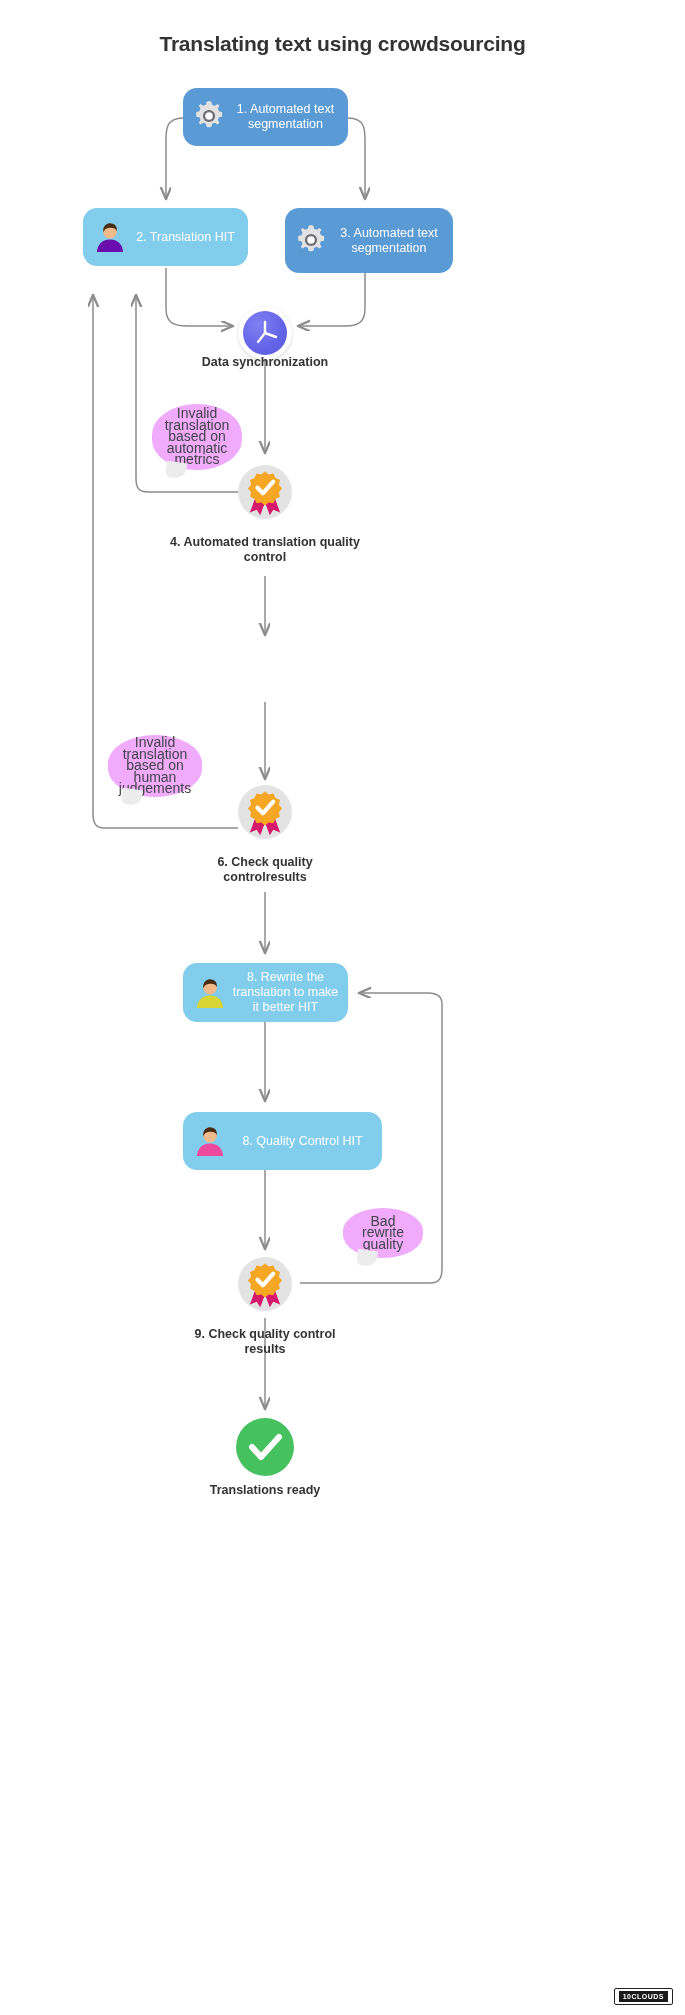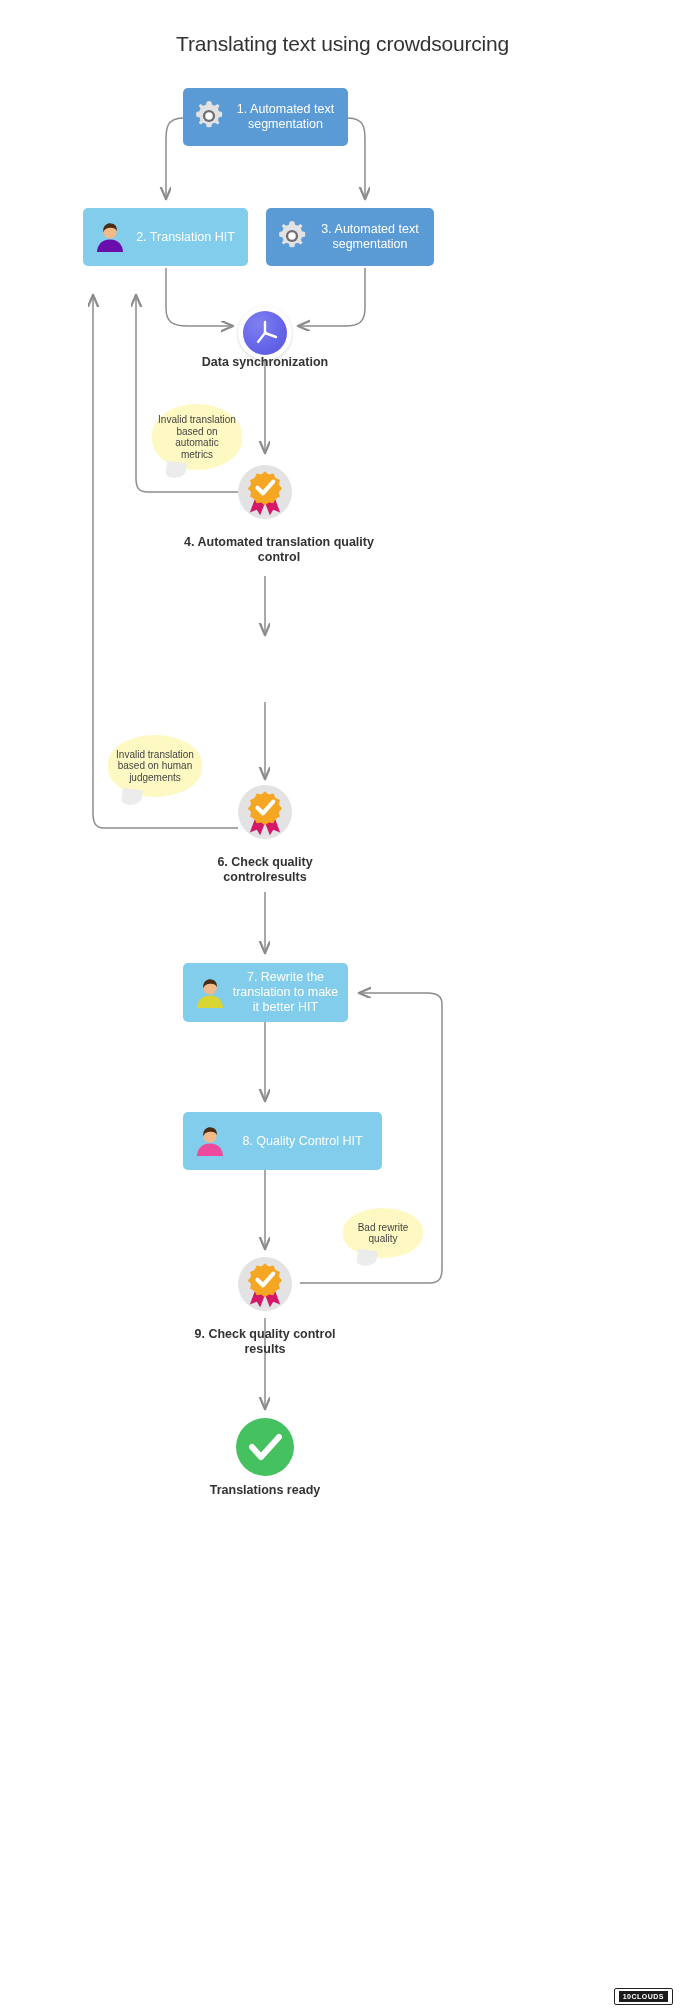--- a/index.html
+++ b/index.html
@@ -5,26 +5,26 @@
   html,body{margin:0;padding:0;}
   body{
     width:685px;height:2015px;position:relative;background:#ffffff;
     font-family:"Liberation Sans",sans-serif;overflow:hidden;
   }
   #canvas{position:absolute;left:0;top:0;width:685px;height:2015px;}
   svg.edges{position:absolute;left:0;top:0;width:685px;height:2015px;pointer-events:none;}
 
   .title{
     position:absolute;left:0;top:32px;width:685px;text-align:center;
-    font-size:21px;font-weight:normal;color:#333333;letter-spacing:-0.2px;
+    font-size:21px;font-weight:bold;color:#333333;letter-spacing:-0.2px;
   }
 
   
   .box{
-    position:absolute;border-radius:5px;display:flex;align-items:center;
+    position:absolute;border-radius:14px;display:flex;align-items:center;
     box-sizing:border-box;padding:4px 8px 4px 6px;
   }
   .box .label{
     flex:1;text-align:center;color:#ffffff;font-size:12.5px;line-height:15px;
     padding-left:2px;
   }
   .box .ic{width:40px;height:44px;flex:0 0 40px;position:relative;}
   .blue-dark{background:#5b9bd5;}
   .blue-light{background:#82cdeb;}
 
@@ -49,23 +49,23 @@
   .greenfinal{
     width:58px;height:58px;border-radius:50%;background:#45c15f;position:relative;
   }
 
   .caption{
     position:absolute;text-align:center;font-size:12.5px;line-height:15px;color:#333333;font-weight:bold;
   }
 
   
   .bubble{
-    position:absolute;background:#fef9c3;border-radius:50%/46%;
+    position:absolute;background:#f0abfc;border-radius:50%/46%;
     display:flex;align-items:center;justify-content:center;text-align:center;
-    font-size:10px;line-height:11.5px;color:#444444;box-sizing:border-box;padding:4px 6px;
+    font-size:14px;line-height:11.5px;color:#444444;box-sizing:border-box;padding:4px 6px;
   }
   .bubble .tail{
     position:absolute;left:14px;bottom:-8px;width:20px;height:16px;background:#ececec;
     border-radius:0 0 60% 30%;transform:rotate(8deg);
   }
 
   .logo{
     position:absolute;right:12px;bottom:10px;border:1px solid #222;border-radius:2px;
     padding:2px 4px;background:#ffffff;
   }
@@ -136,21 +136,21 @@
     <div class="ic">
       <svg class="person" viewBox="0 0 64 70">
         <path d="M32 38 C14 38 6 50 5 64 L59 64 C58 50 50 38 32 38z" fill="#6a0dad"></path>
         <circle cx="32" cy="22" r="14" fill="#f2b98a"></circle>
         <path d="M18 20 C18 8 28 4 34 5 C44 6 47 13 46 21 C44 16 40 14 34 14 C26 14 21 16 18 24z" fill="#4a2c14"></path>
       </svg>
     </div>
     <div class="label">2. Translation HIT</div>
   </div>
 
-  <div class="box blue-dark" style="left:266px;top:208px;width:168px;height:58px;">
+  <div class="box blue-dark" style="left:285px;top:208px;width:168px;height:65px;">
     <div class="ic">
       <svg class="gear" viewBox="0 0 100 100">
         <g fill="#e2e2e2">
           <path d="M50 6 l7 2 2 9 a36 36 0 0 1 8 3 l8-5 6 5 -5 8 a36 36 0 0 1 3 8 l9 2 1 7 -1 7 -9 2 a36 36 0 0 1-3 8 l5 8 -6 5 -8-5 a36 36 0 0 1-8 3 l-2 9 -7 1 -7-1 -2-9 a36 36 0 0 1-8-3 l-8 5 -5-5 5-8 a36 36 0 0 1-3-8 l-9-2 -1-7 1-7 9-2 a36 36 0 0 1 3-8 l-5-8 5-5 8 5 a36 36 0 0 1 8-3 l2-9z"></path>
         </g>
         <circle cx="50" cy="50" r="18" fill="#6f6f73"></circle>
         <circle cx="50" cy="50" r="11" fill="#ffffff"></circle>
       </svg>
     </div>
     <div class="label">3. Automated text segmentation</div>
@@ -177,21 +177,21 @@
   <div class="node" style="left:238px;top:465px;">
     <div class="badgewrap">
       <svg viewBox="0 0 64 70" style="position:absolute;left:5px;top:4px;width:44px;height:50px;">
         <path d="M18 40 L10 62 L20 58 L25 66 L33 45z" fill="#d6186a"></path>
         <path d="M46 40 L54 62 L44 58 L39 66 L31 45z" fill="#d6186a"></path>
         <path d="M32 2 l5.3 4.6 6.9-1.3 3 6.4 6.4 3 -1.3 6.9 4.6 5.3 -4.6 5.3 1.3 6.9 -6.4 3 -3 6.4 -6.9-1.3 -5.3 4.6 -5.3-4.6 -6.9 1.3 -3-6.4 -6.4-3 1.3-6.9 -4.6-5.3 4.6-5.3 -1.3-6.9 6.4-3 3-6.4 6.9 1.3z" fill="#f5a623"></path>
         <path d="M21 26 L29 34 L44 17" fill="none" stroke="#ffffff" stroke-width="6" stroke-linecap="round" stroke-linejoin="round"></path>
       </svg>
     </div>
   </div>
-  <div class="caption" style="left:170px;top:535px;width:190px;margin-left:14px;">4. Automated translation quality control</div>
+  <div class="caption" style="left:170px;top:535px;width:190px;">4. Automated translation quality control</div>
 
 
   <div class="bubble" style="left:108px;top:735px;width:94px;height:62px;">
     <span>Invalid translation based on human judgements</span>
     <span class="tail"></span>
   </div>
 
   <div class="node" style="left:238px;top:785px;">
     <div class="badgewrap">
       <svg viewBox="0 0 64 70" style="position:absolute;left:5px;top:4px;width:44px;height:50px;">
@@ -205,21 +205,21 @@
   <div class="caption" style="left:185px;top:855px;width:160px;">6. Check quality controlresults</div>
 
   <div class="box blue-light" style="left:183px;top:963px;width:165px;height:59px;">
     <div class="ic">
       <svg class="person" viewBox="0 0 64 70">
         <path d="M32 38 C14 38 6 50 5 64 L59 64 C58 50 50 38 32 38z" fill="#d8d535"></path>
         <circle cx="32" cy="22" r="14" fill="#f2b98a"></circle>
         <path d="M18 20 C18 8 28 4 34 5 C44 6 47 13 46 21 C44 16 40 14 34 14 C26 14 21 16 18 24z" fill="#4a2c14"></path>
       </svg>
     </div>
-    <div class="label">7. Rewrite the translation to make it better HIT</div>
+    <div class="label">8. Rewrite the translation to make it better HIT</div>
   </div>
 
   <div class="box blue-light" style="left:183px;top:1112px;width:199px;height:58px;">
     <div class="ic">
       <svg class="person" viewBox="0 0 64 70">
         <path d="M32 38 C14 38 6 50 5 64 L59 64 C58 50 50 38 32 38z" fill="#ed4a9e"></path>
         <circle cx="32" cy="22" r="14" fill="#f2b98a"></circle>
         <path d="M18 20 C18 8 28 4 34 5 C44 6 47 13 46 21 C44 16 40 14 34 14 C26 14 21 16 18 24z" fill="#4a2c14"></path>
       </svg>
     </div>

